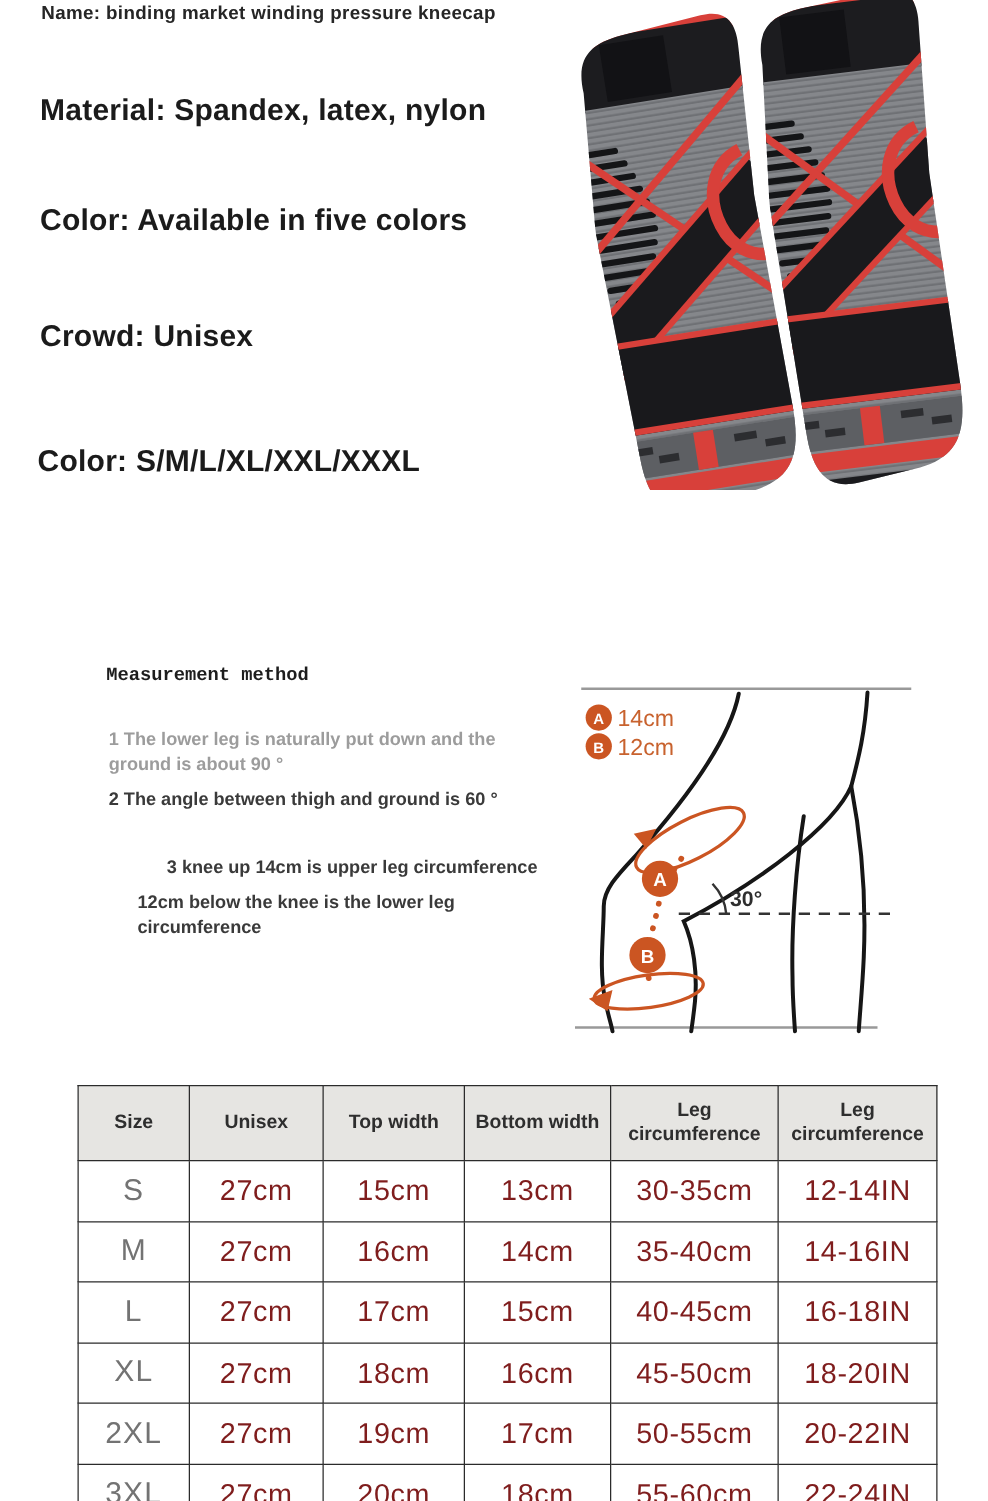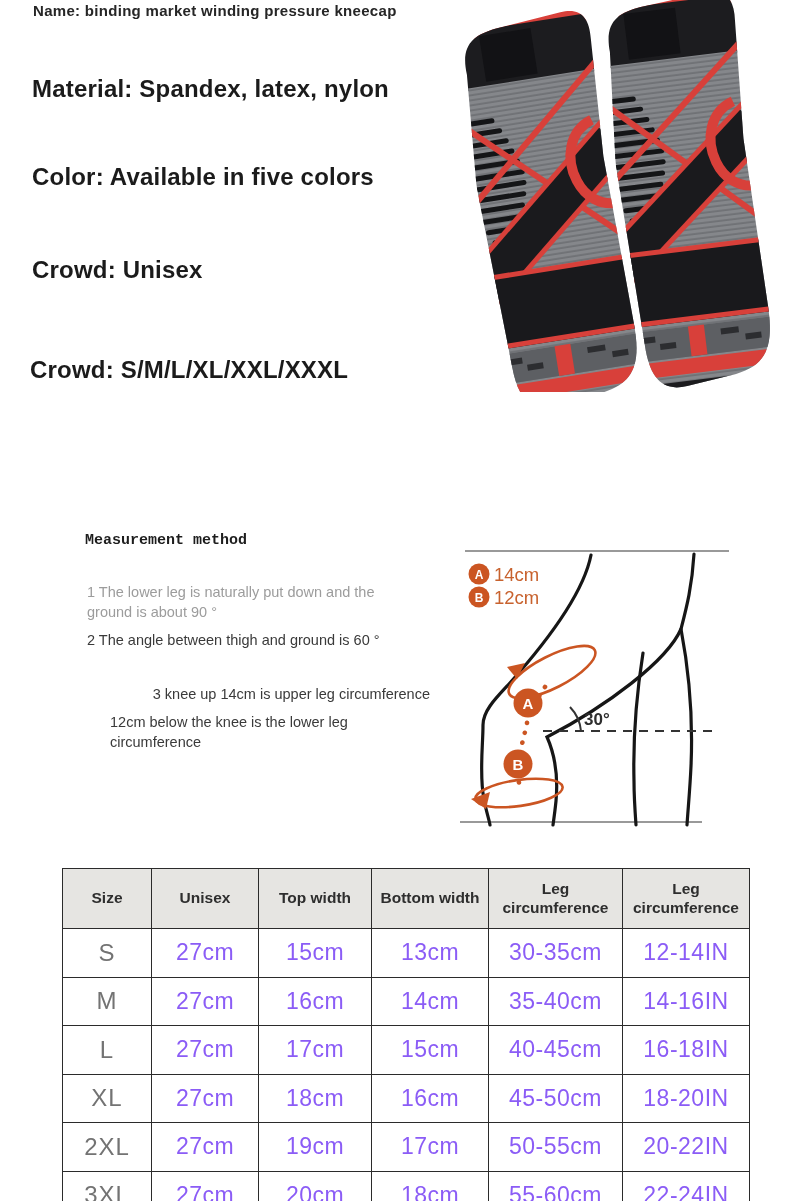--- a/index.html
+++ b/index.html
@@ -12,46 +12,46 @@
   .line-material { top:75px; }
   .line-color    { top:163px; }
   .line-crowd    { top:256px; }
   .line-size     { left:18px; top:356px; }
 
   
   .photo { position:absolute; left:452px; top:0; width:338px; height:392px; }
 
   
   .measure-title { position:absolute; left:73px; top:532px; font-size:15px; font-weight:700; color:#1d1d1d;font-family:Liberation Mono, monospace; }
-  .step { position:absolute; font-size:14.5px; font-weight:400; line-height:1.38; color:#3a3a3a; }
+  .step { position:absolute; font-size:14.5px; font-weight:700; line-height:1.38; color:#3a3a3a; }
   .step-1 { left:75px; top:582px; width:332px; color:#9c9c9c; }
   .step-2 { left:75px; top:630px; width:360px; }
   .step-3a{ left:78px; top:684px; width:340px;text-align:right; }
   .step-3b{ left:98px; top:712px; width:272px; }
 
   
   .diagram { position:absolute; left:445px; top:541px; width:345px; height:310px; }
 
   
   table.size-table { position:absolute; left:50px; top:868px; width:687px; border-collapse:collapse; table-layout:fixed; }
   table.size-table th, table.size-table td { border:1.6px solid #2b2b2b; text-align:center; vertical-align:middle; }
   table.size-table th { height:60px; background:#e6e5e2; font-size:15.5px; font-weight:700; color:#2e2e2e; line-height:1.2; padding:0 2px; }
-  table.size-table td { height:48.5px; background:#ffffff; font-size:23px; font-weight:400; color:#8b5cf6; letter-spacing:.5px; }
+  table.size-table td { height:48.5px; background:#ffffff; font-size:23px; font-weight:400; color:#7f1d1d; letter-spacing:.5px; }
   table.size-table td.size-col { font-size:24px; color:#737373; letter-spacing:1px; }
 </style>
 </head>
 <body>
 
 <div class="page">
 
   <div class="name-line">Name: binding market winding pressure kneecap</div>
   <div class="big-line line-material">Material: Spandex, latex, nylon</div>
   <div class="big-line line-crowd">Crowd: Unisex</div>
   <div class="big-line line-color">Color: Available in five colors</div>
-  <div class="big-line line-size">Crowd: S/M/L/XL/XXL/XXXL</div>
+  <div class="big-line line-size">Color: S/M/L/XL/XXL/XXXL</div>
 
   <div class="photo">
     <svg width="338" height="392" viewBox="0 0 338 392">
       <defs>
         <pattern id="rib" patternUnits="userSpaceOnUse" width="6" height="5">
           <rect width="6" height="5" fill="#85878b"></rect>
           <rect y="3.2" width="6" height="1.8" fill="#6f7175"></rect>
         </pattern>
         <clipPath id="braceClip">
           <path d="M16,48 C14,18 28,10 52,7 L118,1 C138,-1 146,10 144,32 L138,150 L142,320 C143,362 132,378 102,383 L52,389 C26,392 16,376 15,344 L8,160 Z"></path>

